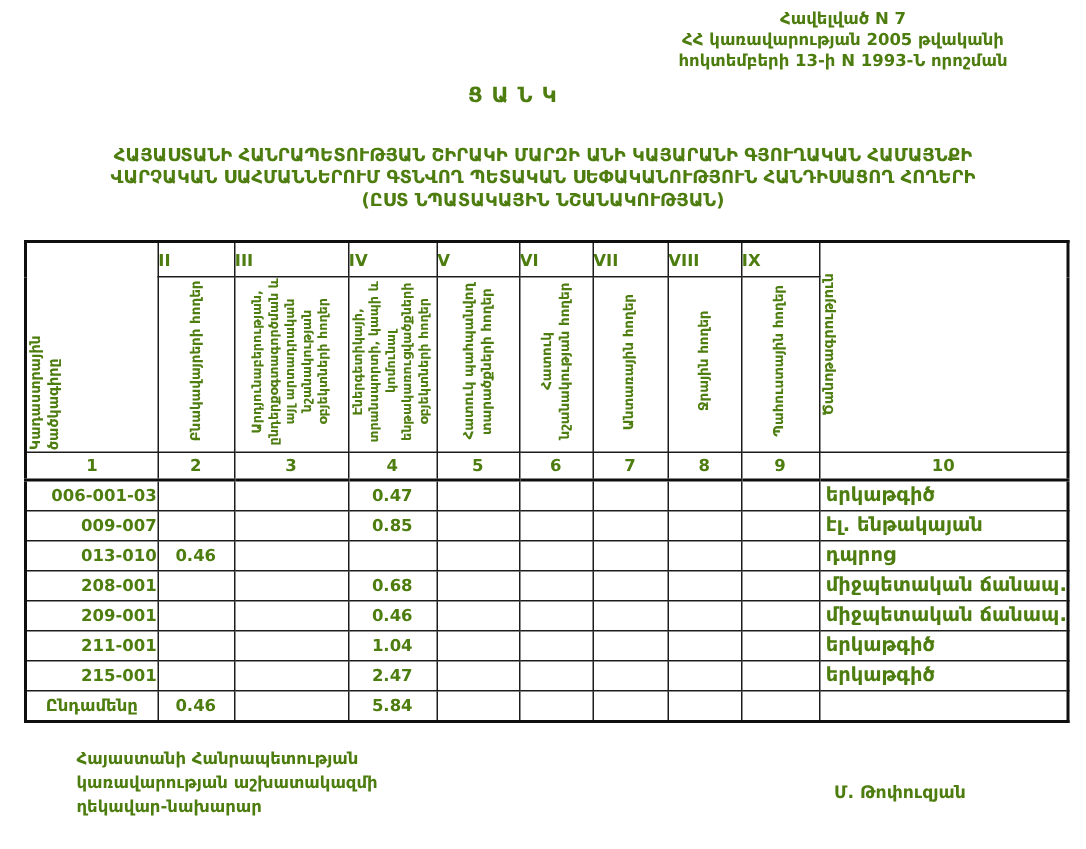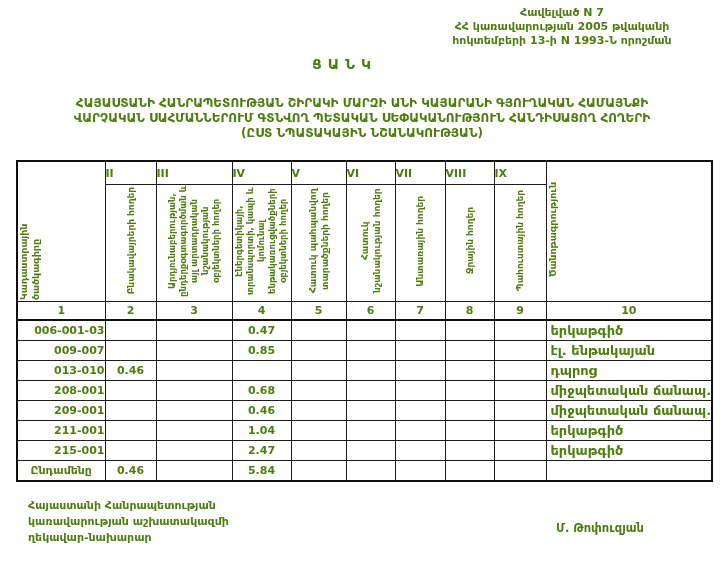--- a/index.html
+++ b/index.html
@@ -42,21 +42,21 @@
   
   .rot{
     writing-mode:vertical-rl;transform:rotate(180deg);
     display:inline-block;font-weight:bold;font-size:9px;line-height:12px;
     max-height:112px;
   }
   .rot.tall{max-height:146px;font-size:9.5px;}
   .rot.dense{font-size:8.5px;line-height:11px;}
   
   .footer-left{
-    position:absolute;left:28px;top:498px;
+    position:absolute;left:51px;top:498px;
     font-weight:bold;font-size:11px;line-height:16px;
   }
   .signature{
     position:absolute;left:556px;top:521px;
     font-weight:bold;font-size:11.5px;
   }
 </style>
 </head>
 <body>
 

